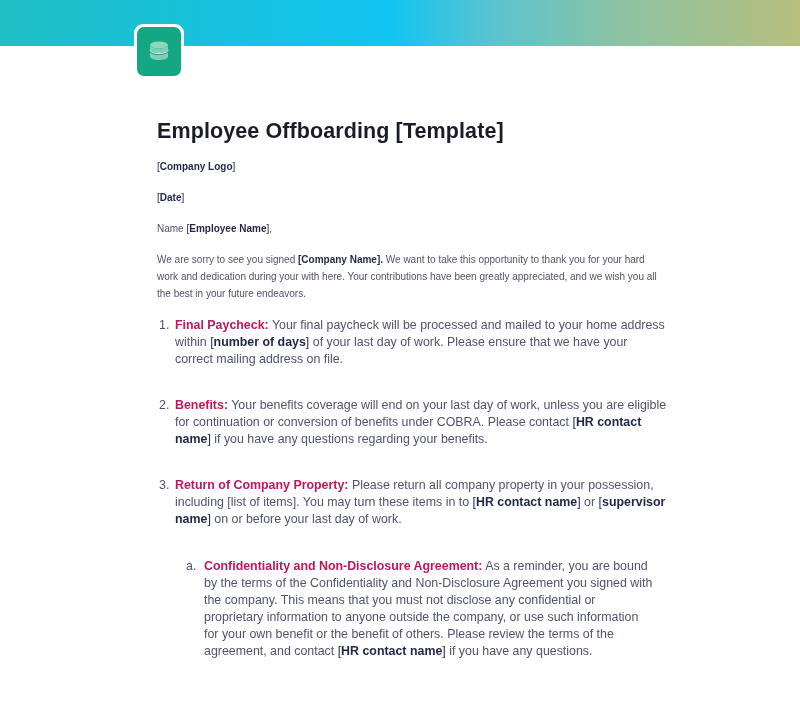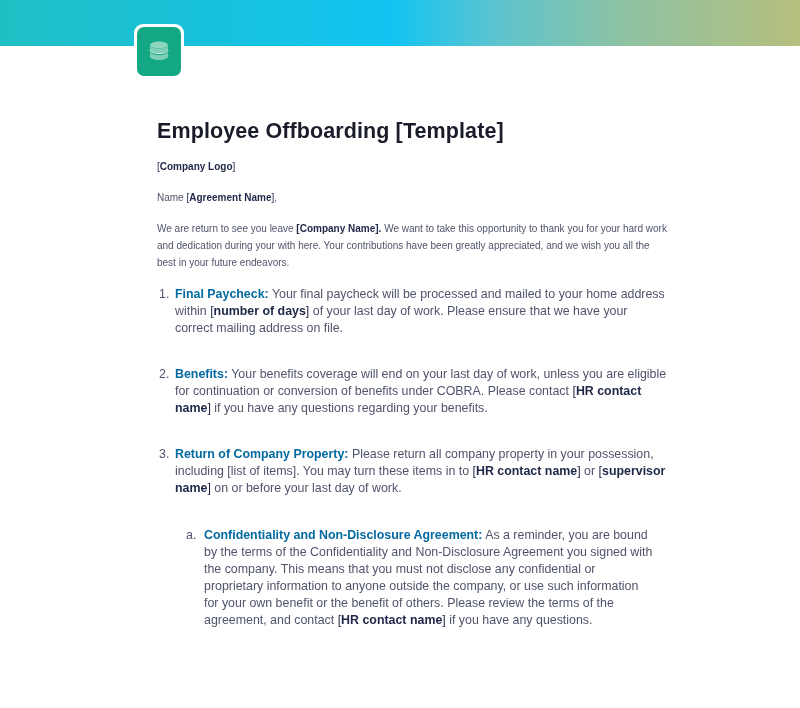--- a/index.html
+++ b/index.html
@@ -30,21 +30,21 @@
     .p-date { margin-bottom: 14px; }
     .p-dear { margin-bottom: 14px; }
     .p-intro { margin-bottom: 15px; }
     .p-prepare { margin-bottom: 15px; }
     ol.main-list { list-style: none; }
     ol.main-list > li { position: relative; padding-left: 18px; font-size: 12.4px; line-height: 17px; color: #50546b; }
     .li-num { position: absolute; left: 2px; top: 0; color: #50546b; }
     .li-1 { margin-bottom: 29px; }
     .li-2 { margin-bottom: 29px; }
     .li-3 { margin-bottom: 30px; }
-    .term { color: #0369a1; font-weight: 700; }
+    .term { color: #be185d; font-weight: 700; }
     .sub-list { position: relative; left: 29px; width: 470px; }
     .sub-item { position: relative; padding-left: 18px; font-size: 12.4px; line-height: 17px; color: #50546b; }
     .sub-letter { position: absolute; left: 0; top: 0; }
   </style>
 </head>
 <body>
 
 <div class="banner"></div>
 
 <div class="page-icon">
@@ -56,24 +56,25 @@
       <path d="M1 9 c0 2 4 3.5 9 3.5 s9 -1.5 9 -3.5" stroke="#e8f7f1" stroke-width="1" fill="none"></path>
     </svg>
   </div>
 </div>
 
 <div class="content">
   <h1>Employee Offboarding [Template]</h1>
 
   <p class="p-logo"><span class="bracket">[</span><span class="placeholder">Company Logo</span><span class="bracket">]</span></p>
 
+  <p class="p-date"><span class="bracket">[</span><span class="placeholder">Date</span><span class="bracket">]</span></p>
 
-  <p class="p-dear"><span>Name </span><span class="bracket">[</span><span class="placeholder">Agreement Name</span><span class="bracket">]</span><span>,</span></p>
+  <p class="p-dear"><span>Name </span><span class="bracket">[</span><span class="placeholder">Employee Name</span><span class="bracket">]</span><span>,</span></p>
 
-  <p class="p-intro"><span>We are return to see you leave </span><span class="placeholder">[Company Name].</span><span> We want to take this opportunity to thank you for your hard work and dedication during your with here. Your contributions have been greatly appreciated, and we wish you all the best in your future endeavors.</span></p>
+  <p class="p-intro"><span>We are sorry to see you signed </span><span class="placeholder">[Company Name].</span><span> We want to take this opportunity to thank you for your hard work and dedication during your with here. Your contributions have been greatly appreciated, and we wish you all the best in your future endeavors.</span></p>
 
 
   <ol class="main-list">
     <li class="li-1">
       <span class="li-num">1.</span><span class="term">Final Paycheck:</span><span> Your final paycheck will be processed and mailed to your home address within </span><span class="bracket">[</span><span class="placeholder">number of days</span><span class="bracket">]</span><span> of your last day of work. Please ensure that we have your correct mailing address on file.</span>
     </li>
     <li class="li-2">
       <span class="li-num">2.</span><span class="term">Benefits:</span><span> Your benefits coverage will end on your last day of work, unless you are eligible for continuation or conversion of benefits under COBRA. Please contact </span><span class="bracket">[</span><span class="placeholder">HR contact name</span><span class="bracket">]</span><span> if you have any questions regarding your benefits.</span>
     </li>
     <li class="li-3">

